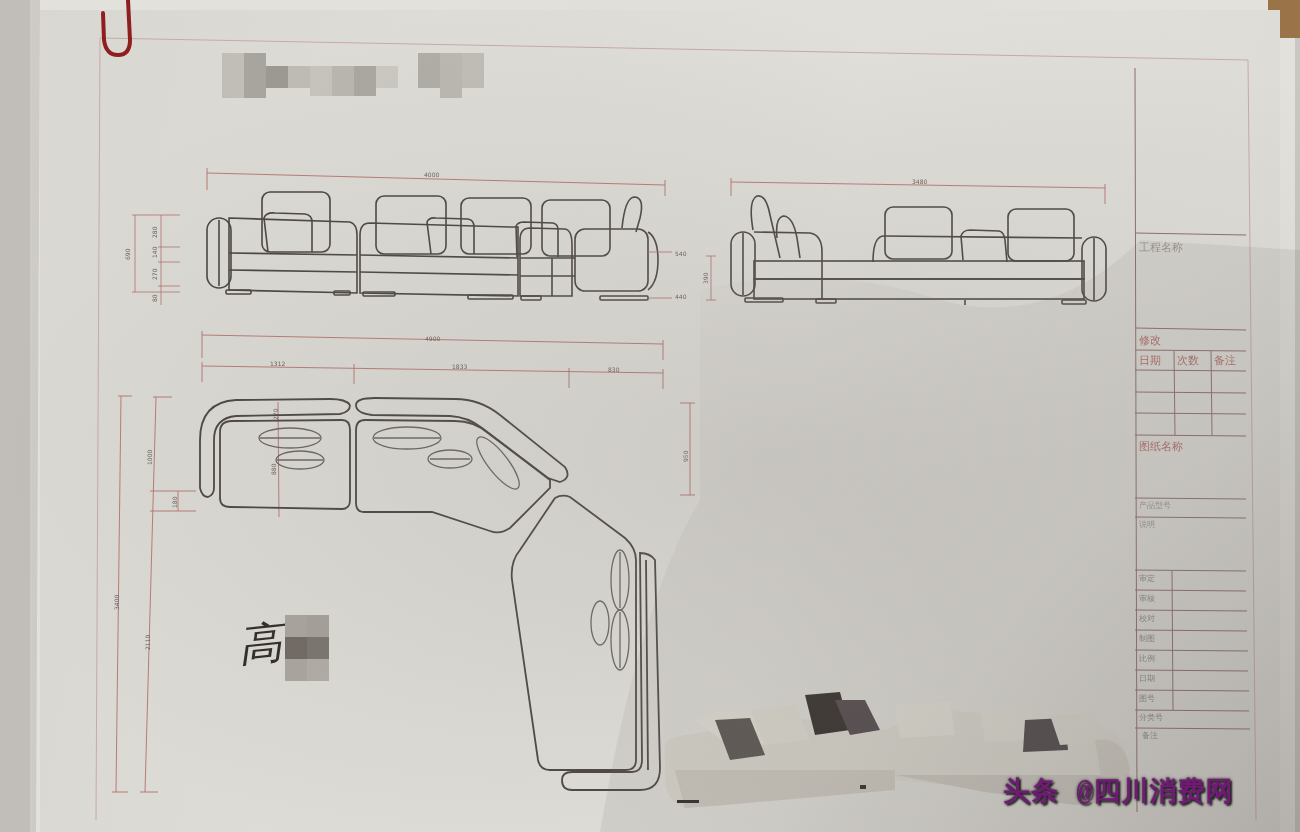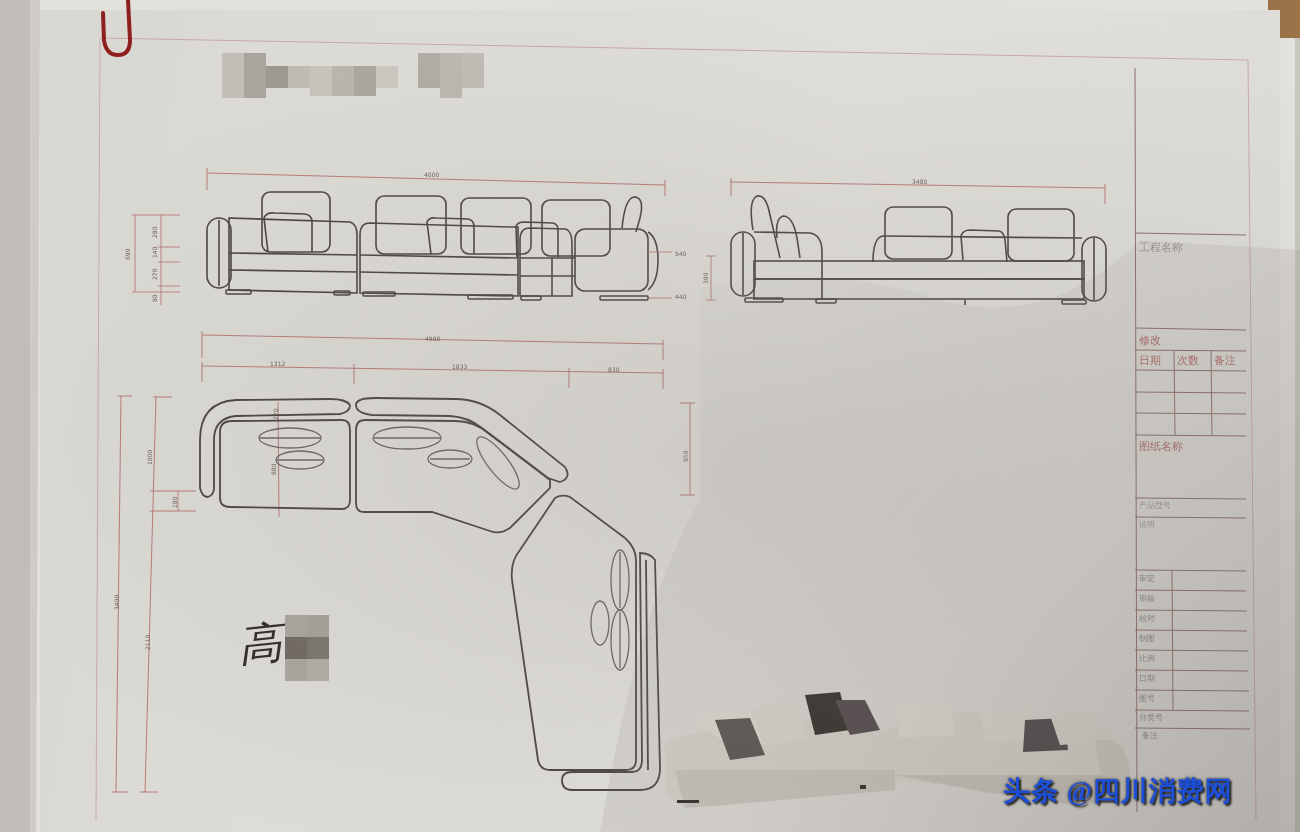--- a/index.html
+++ b/index.html
@@ -4,21 +4,21 @@
 <style>
   html,body{margin:0;padding:0;}
   body{width:1300px;height:832px;overflow:hidden;position:relative;background:#c9c7c2;font-family:"DejaVu Sans",sans-serif;}
   .photo{position:absolute;left:0;top:0;width:1300px;height:832px;}
   .sheet-back{position:absolute;left:30px;top:0;width:1265px;height:832px;background:#e3e1dc;}
   .wood{position:absolute;left:1268px;top:0;width:32px;height:38px;background:#9a7448;}
   .sheet{position:absolute;left:40px;top:10px;width:1240px;height:830px;background:linear-gradient(100deg,#d9d7d2 0%,#e0ded9 40%,#e4e2dd 60%,#dcdad5 100%);}
   .shadow{position:absolute;left:0;top:0;width:1300px;height:832px;pointer-events:none;}
   .svgwrap{position:absolute;left:0;top:0;}
   .dim-text{font-family:"DejaVu Sans",sans-serif;font-size:6px;fill:#6a5c58;}
-  .watermark{position:absolute;left:1003px;top:773px;font-size:27px;font-weight:bold;color:#1d4ed8;text-shadow:2px 2px 2px #222,0 0 3px #333;letter-spacing:1px;white-space:nowrap;font-family:Liberation Serif, serif;}
+  .watermark{position:absolute;left:1003px;top:773px;font-size:27px;font-weight:bold;color:#701a75;text-shadow:2px 2px 2px #222,0 0 3px #333;letter-spacing:1px;white-space:nowrap;font-family:Liberation Mono, monospace;}
   .sig{position:absolute;left:238px;top:615px;font-size:44px;color:#2e2a28;font-family:"DejaVu Serif",serif;font-style:italic;transform:rotate(-6deg);}
   .mosaic{position:absolute;}
   .mosaic div{position:absolute;}
 </style>
 </head>
 <body>
 
 <div class="photo">
   <div class="sheet-back"></div>
   <div class="wood"></div>

